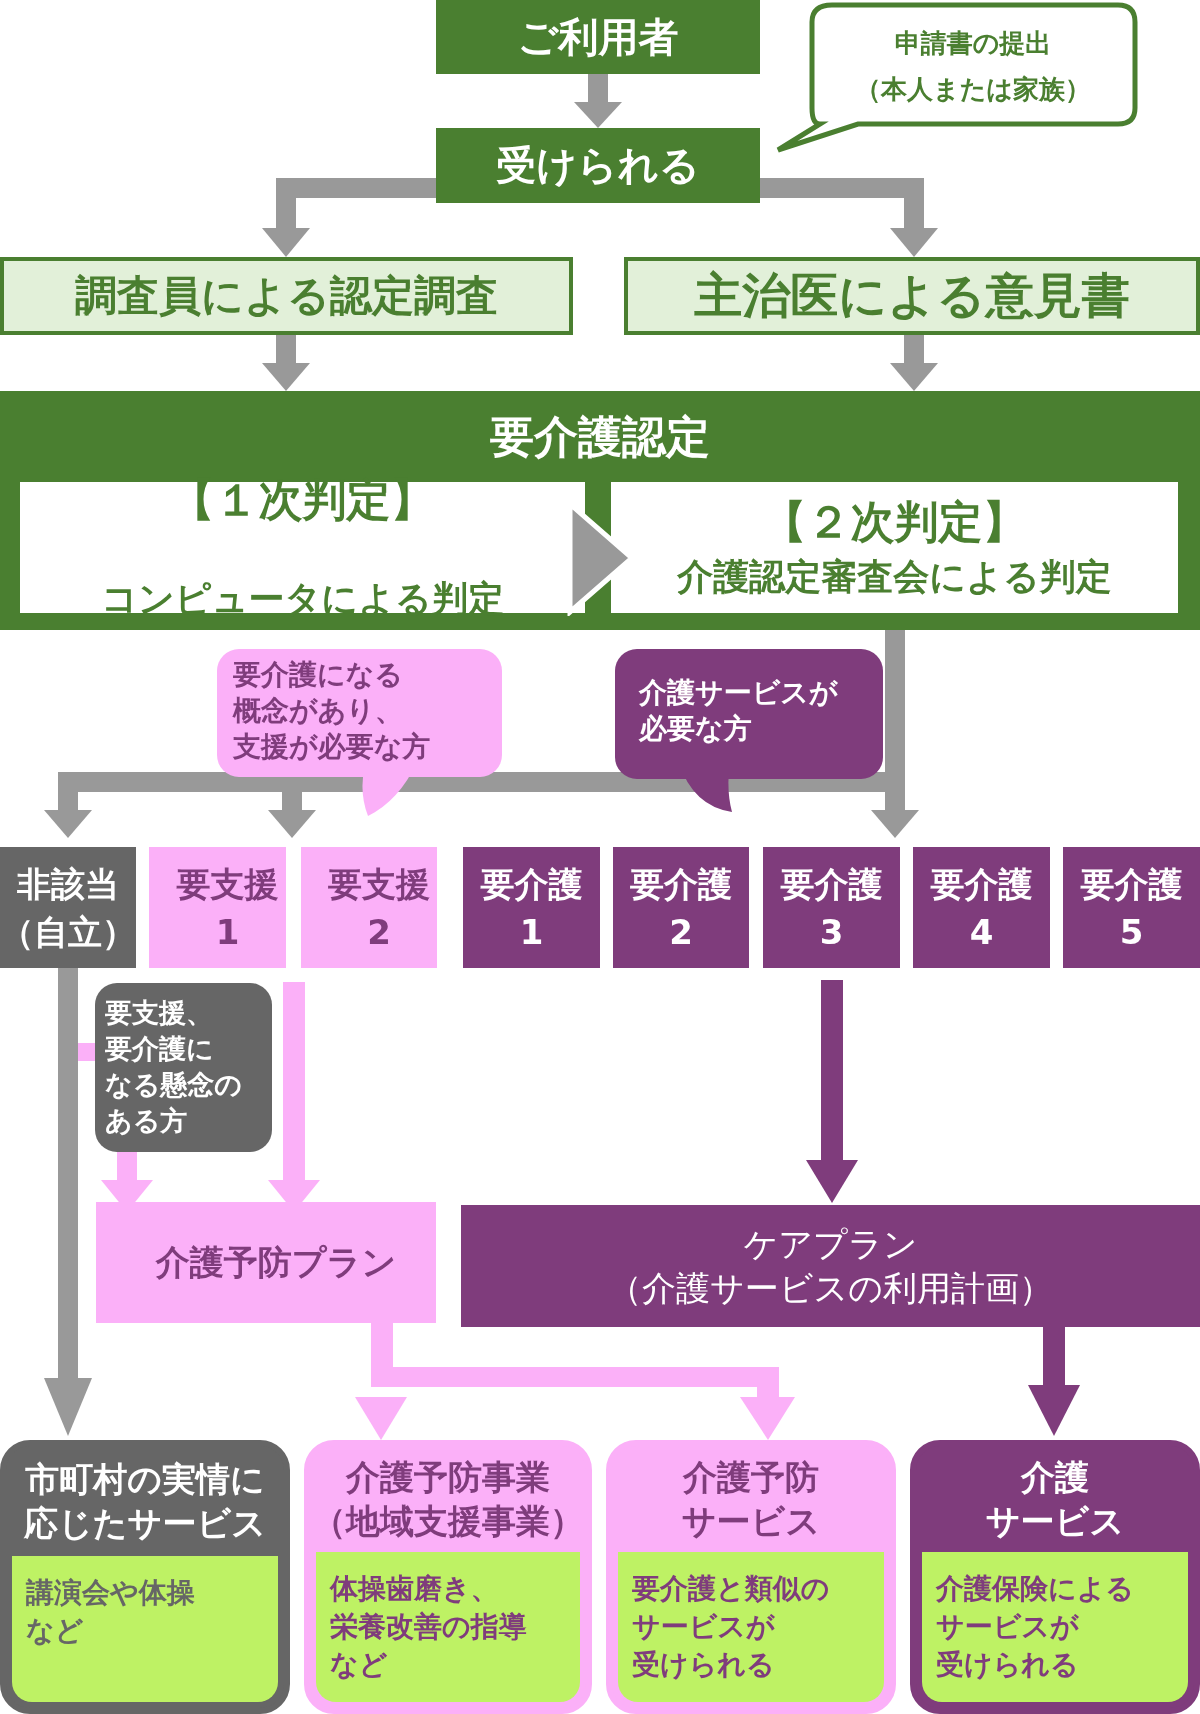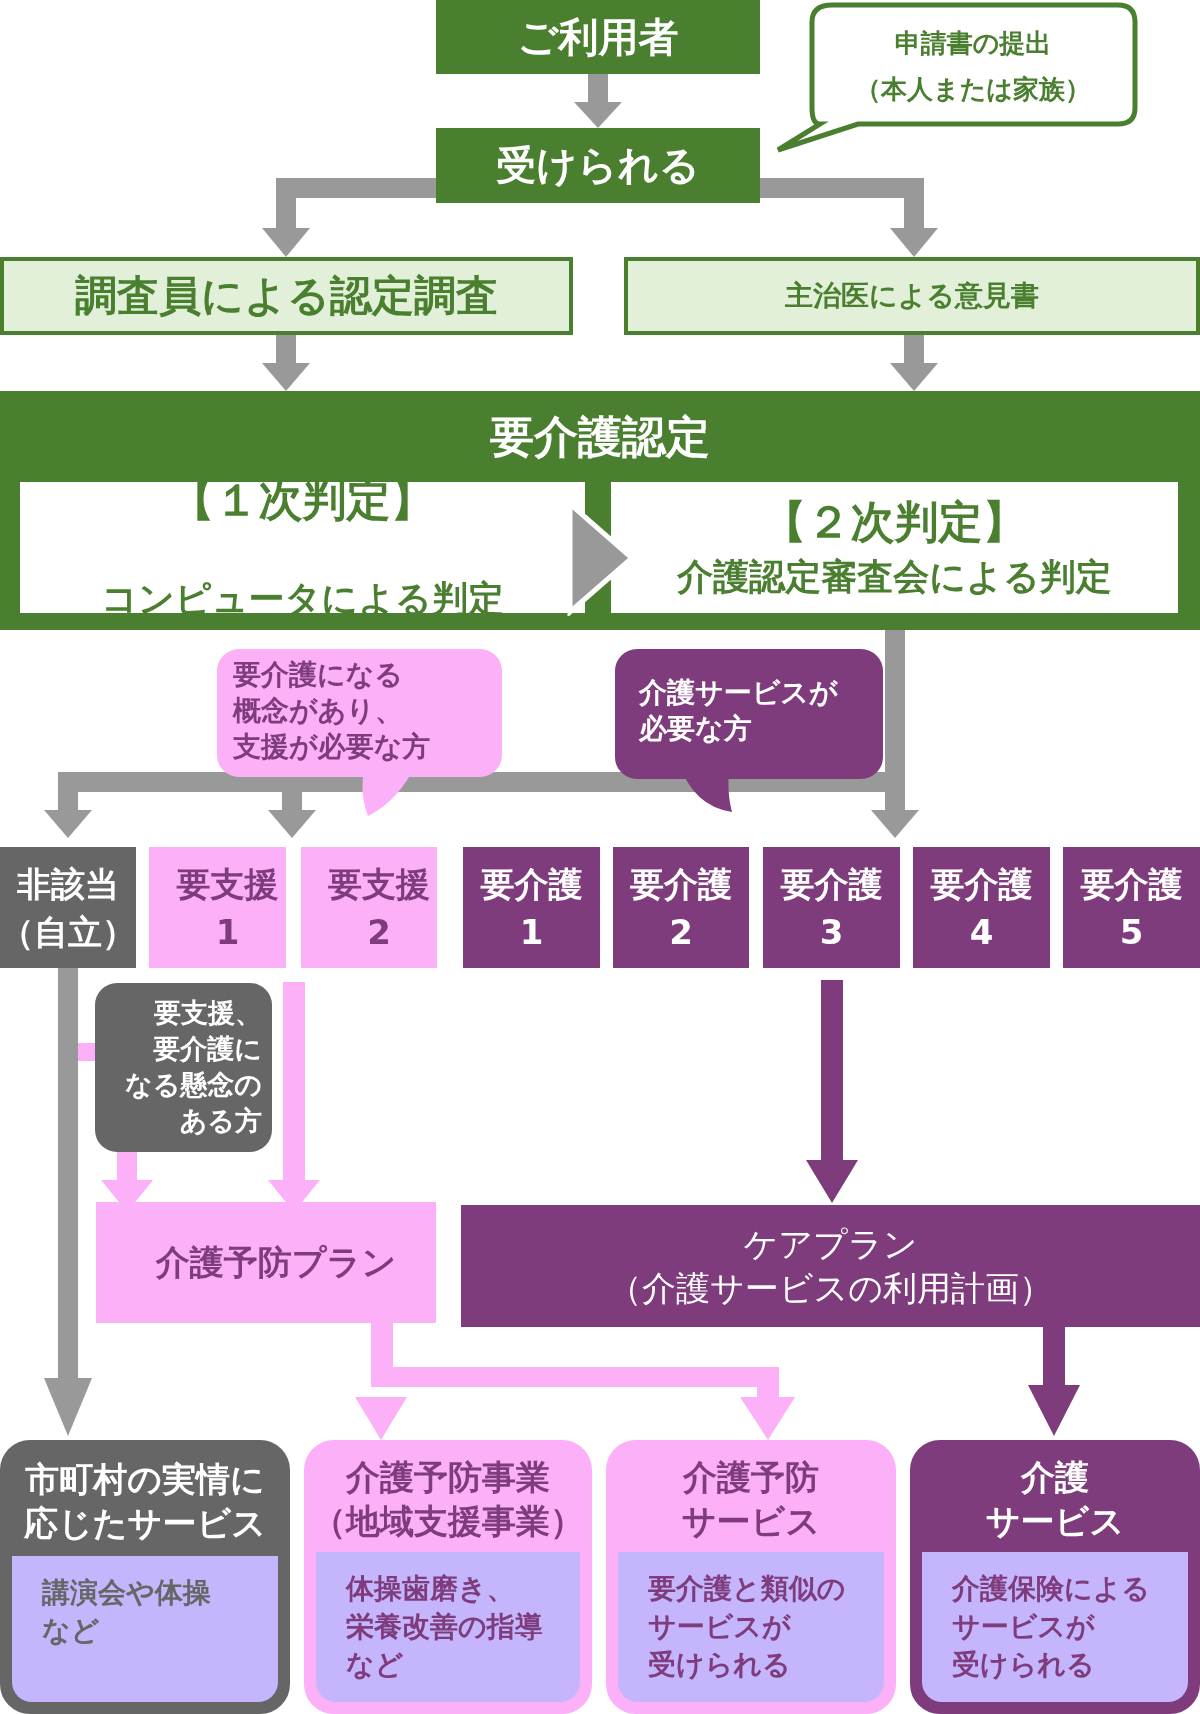--- a/index.html
+++ b/index.html
@@ -3,27 +3,27 @@
 <meta charset="utf-8">
 <style>
   html,body{margin:0;padding:0;background:#fff;}
   body{width:1200px;height:1714px;position:relative;overflow:hidden;font-family:"DejaVu Sans","Liberation Sans",sans-serif;font-weight:bold;}
   .abs{position:absolute;box-sizing:border-box;}
   .center{display:flex;align-items:center;justify-content:center;text-align:center;}
   .green{background:#4a7f30;color:#fff;}
   .lightgreen{background:#e2f0d9;border:4px solid #4a7f30;color:#4a7f30;}
   .pink{background:#fbb0f8;color:#7f3c7c;padding-left:20px;}
   .purple{background:#7f3c7c;color:#fff;}
-  .dark{background:#666666;color:#fff;text-align:right;}
+  .dark{background:#666666;color:#fff;}
   .col{flex-direction:column;}
   svg.lines{position:absolute;left:0;top:0;}
   .bubble{border-radius:22px;}
   .svc{border-radius:30px;border:6px solid;overflow:hidden;display:flex;flex-direction:column;}
   .svc .head{height:110px;display:flex;align-items:center;justify-content:center;text-align:center;font-size:34px;line-height:44px;}
-  .svc .body{flex:1;background:#c4b5fd;margin:0 6px 6px 6px;border-radius:0 0 20px 20px;padding:18px 30px;font-size:28px;line-height:38px;}
+  .svc .body{flex:1;background:#bef264;margin:0 6px 6px 6px;border-radius:0 0 20px 20px;padding:18px 14px;font-size:28px;line-height:38px;}
   .lvl{font-size:34px;line-height:48px;flex-direction:column;}
 </style>
 </head>
 <body>
 
 <svg class="lines" width="1200" height="1714">
   <g fill="#999999">
 
     <rect x="588" y="74" width="20" height="30"></rect>
     <polygon points="574,102 622,102 598,128"></polygon>
@@ -86,21 +86,21 @@
   </svg>
   <div class="abs center col" style="left:812px;top:14px;width:322px;height:104px;color:#4a7f30;font-size:26px;line-height:46px;">
     <span>申請書の提出</span>
     <span>（本人または家族）</span>
   </div>
 </div>
 
 <div class="abs lightgreen center" style="left:0;top:257px;width:573px;height:78px;font-size:42px;">
   <span>調査員による認定調査</span>
 </div>
-<div class="abs lightgreen center" style="left:624px;top:257px;width:576px;height:78px;font-size:28px;">
+<div class="abs lightgreen center" style="left:624px;top:257px;width:576px;height:78px;font-size:48px;">
   <span>主治医による意見書</span>
 </div>
 
 <div class="abs green" style="left:0;top:391px;width:1200px;height:239px;">
   <div class="abs center" style="left:0;top:8px;width:1200px;height:76px;font-size:44px;">要介護認定</div>
   <div class="abs center col" style="left:20px;top:91px;width:565px;height:131px;background:#fff;color:#4a7f30;">
     <span style="font-size:44px;line-height:58px;">【１次判定】</span>
     <span style="font-size:36px;line-height:52px;margin-top:44px;">コンピュータによる判定</span>
   </div>
   <div class="abs center col" style="left:611px;top:91px;width:567px;height:131px;background:#fff;color:#4a7f30;">

